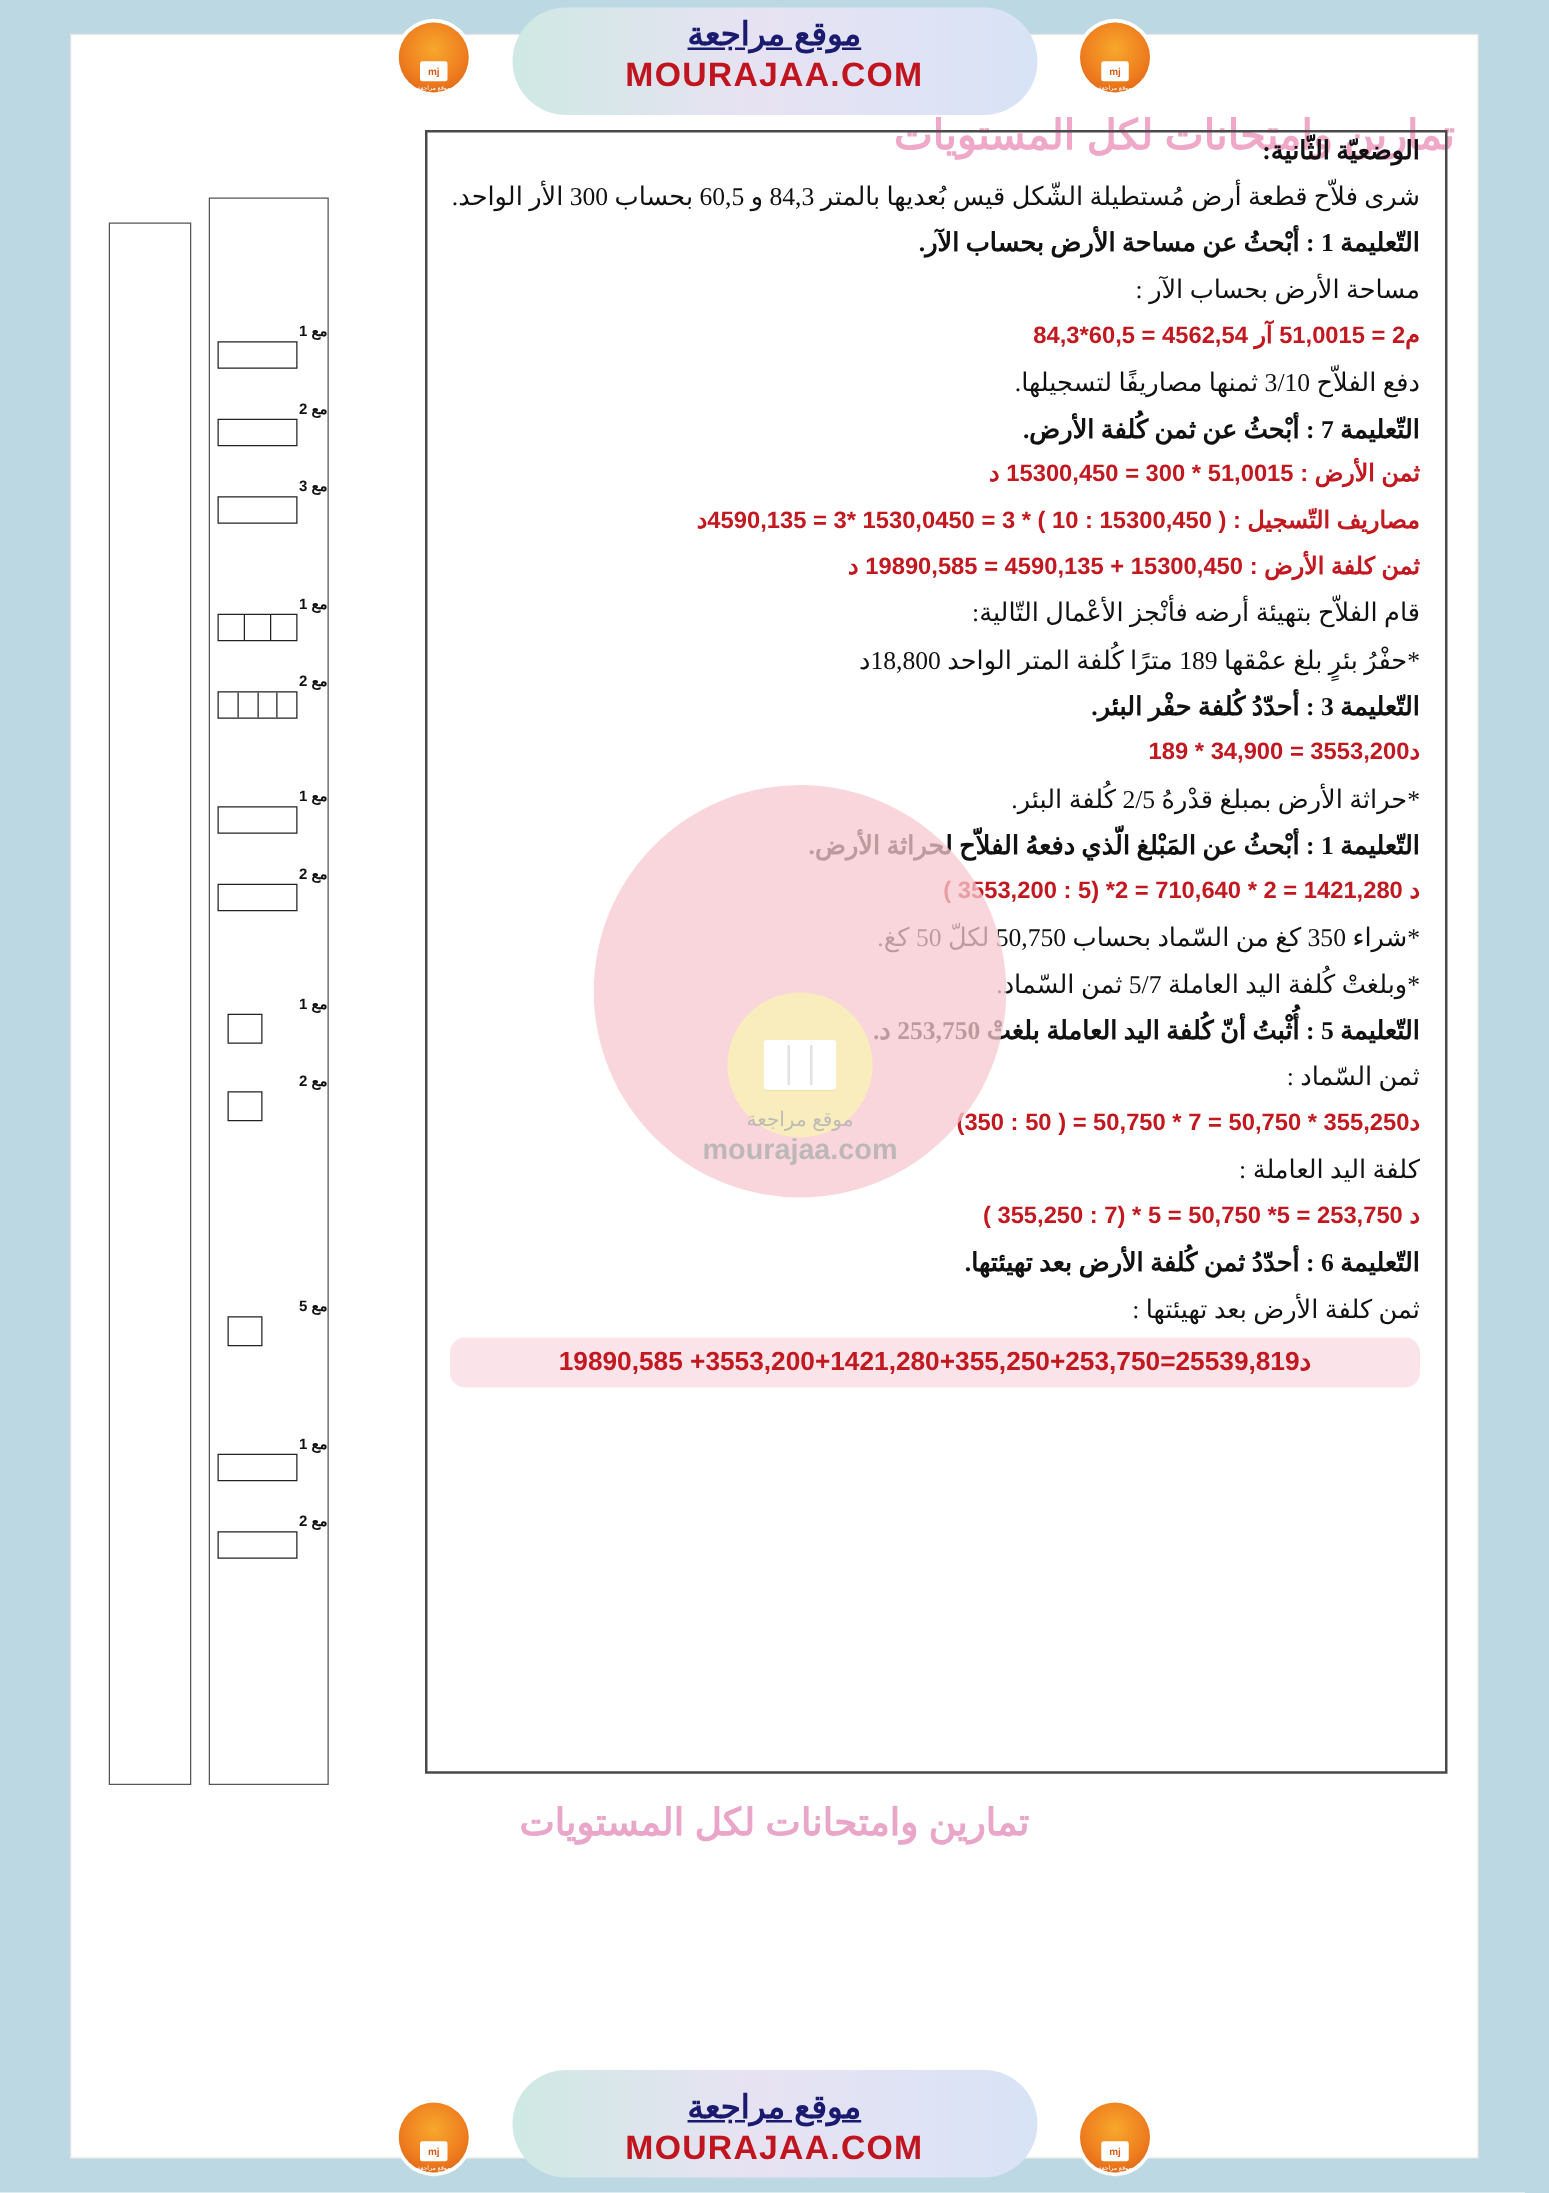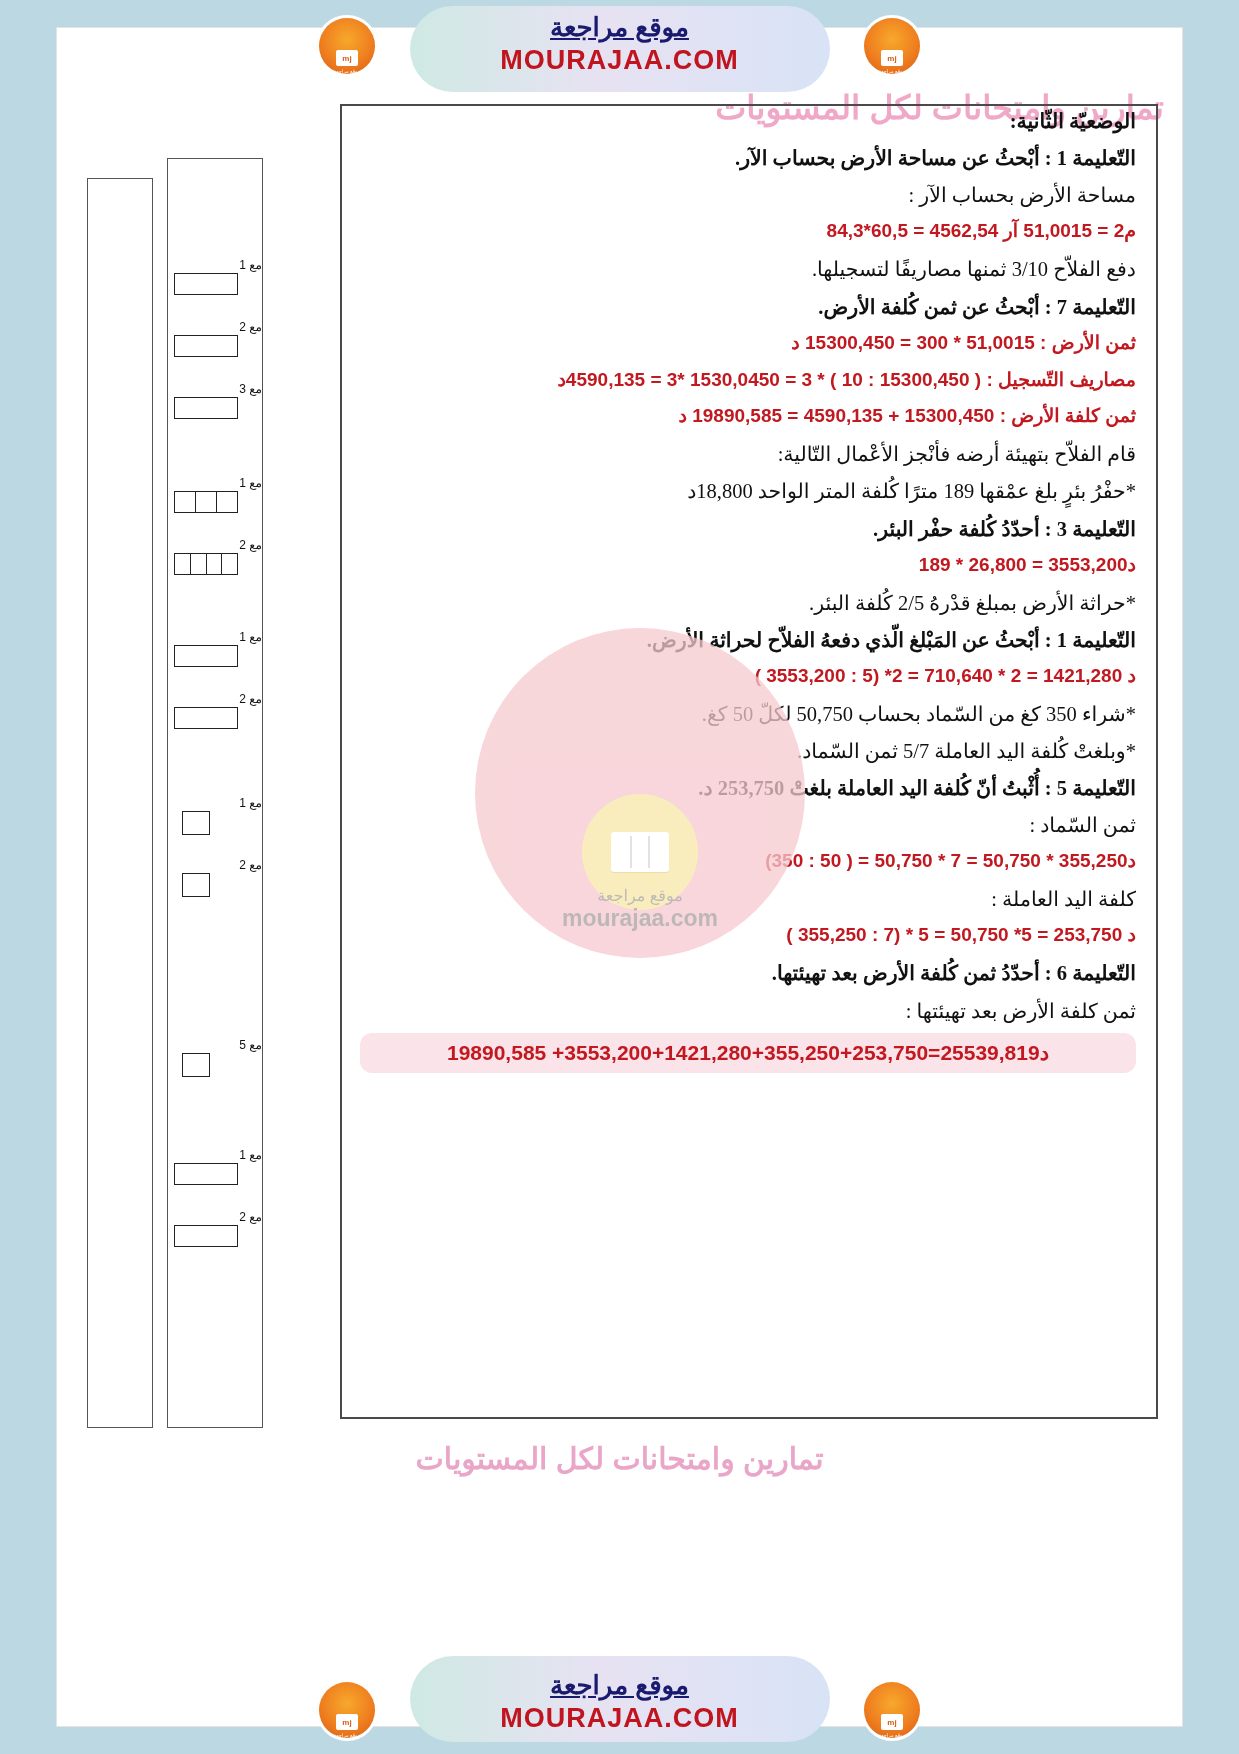--- a/index.html
+++ b/index.html
@@ -99,21 +99,21 @@
     width:66px;height:1250px;
     border:1px solid #555;
     box-sizing:border-box;
   }
 
   
   .mark{position:absolute;left:0;width:96px;}
   .mark .lbl{
     position:absolute;right:2px;top:-1px;
     font-family:"Liberation Sans",sans-serif;
-    font-size:12px;font-weight:normal;color:#111;
+    font-size:12px;font-weight:bold;color:#111;
     white-space:nowrap;
   }
   .mark .bx{
     position:absolute;left:6px;top:14px;
     width:62px;height:20px;border:1.4px solid #222;background:#fff;
   }
   .mark .bx.split3{display:flex;}
   .mark .bx.split3 i{flex:1;border-left:1.4px solid #222;display:block;}
   .mark .bx.split3 i:last-child{border-left:none;}
   .mark .bx.split4{display:flex;}
@@ -252,33 +252,34 @@
         <div class="mark" style="top: 1052px;">
           <span class="lbl">مع 2</span>
           <div class="bx"></div>
         </div>
       </div>
   </div>
 
   <div class="main-frame">
     <div class="body-text">
       <p class="ln b">الوضعيّة الثّانية:</p>
+      <p class="ln">شرى فلاّح قطعة أرض مُستطيلة الشّكل قيس بُعديها بالمتر 84,3 و 60,5 بحساب 300 الأر الواحد.</p>
       <div id="blocks-host">
           <p class="ln b">التّعليمة 1 : أبْحثُ عن مساحة الأرض بحساب الآر.</p>
           <p class="ln">مساحة الأرض بحساب الآر :</p>
           <p class="calc">84,3*60,5 = 4562,54 م2 = 51,0015 آر</p>
           <p class="ln">دفع الفلاّح 3/10 ثمنها مصاريفًا لتسجيلها.</p>
           <p class="ln b">التّعليمة 7 : أبْحثُ عن ثمن كُلفة الأرض.</p>
           <p class="calc">ثمن الأرض : 51,0015 * 300 = 15300,450 د</p>
           <p class="calc">مصاريف التّسجيل : ( 15300,450 : 10 ) * 3 = 1530,0450 *3 = 4590,135د</p>
           <p class="calc">ثمن كلفة الأرض : 15300,450 + 4590,135 = 19890,585 د</p>
           <p class="ln">قام الفلاّح بتهيئة أرضه فأنْجز الأعْمال التّالية:</p>
           <p class="ln">*حفْرُ بئرٍ بلغ عمْقها 189 مترًا كُلفة المتر الواحد 18,800د</p>
           <p class="ln b">التّعليمة 3 : أحدّدُ كُلفة حفْر البئر.</p>
-          <p class="calc">189 * 26,800 = 3553,200د</p>
+          <p class="calc">189 * 34,900 = 3553,200د</p>
           <p class="ln">*حراثة الأرض بمبلغ قدْرهُ 2/5 كُلفة البئر.</p>
           <p class="ln b">التّعليمة 1 : أبْحثُ عن المَبْلغ الّذي دفعهُ الفلاّح لحراثة الأرض.</p>
           <p class="calc">( 3553,200 : 5) *2 = 710,640 * 2 = 1421,280 د</p>
           <p class="ln">*شراء 350 كغ من السّماد بحساب 50,750 لكلّ 50 كغ.</p>
           <p class="ln">*وبلغتْ كُلفة اليد العاملة 5/7 ثمن السّماد.</p>
           <p class="ln b">التّعليمة 5 : أُثْبتُ أنّ كُلفة اليد العاملة بلغتْ 253,750 د.</p>
           <p class="ln">ثمن السّماد :</p>
           <p class="calc">(350 : 50 ) = 50,750 * 7 = 50,750 * 355,250د</p>
           <p class="ln">كلفة اليد العاملة :</p>
           <p class="calc">( 355,250 : 7) * 5 = 50,750 *5 = 253,750 د</p>

